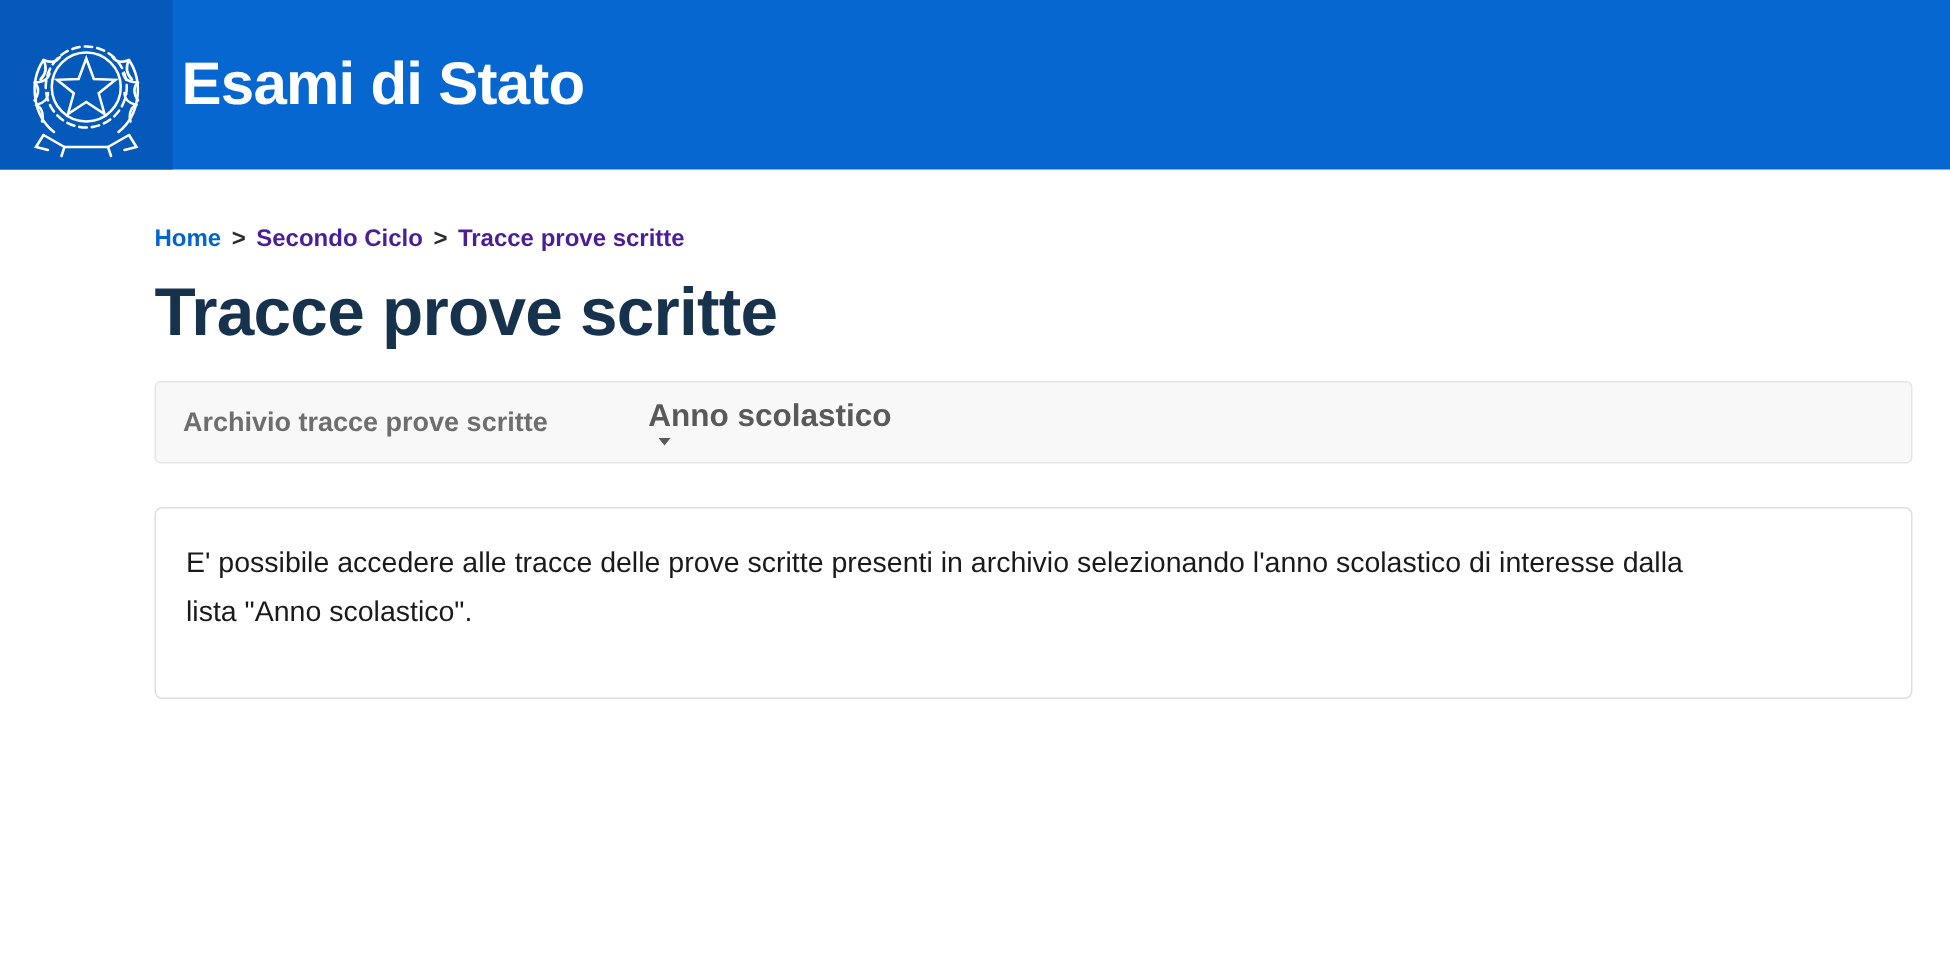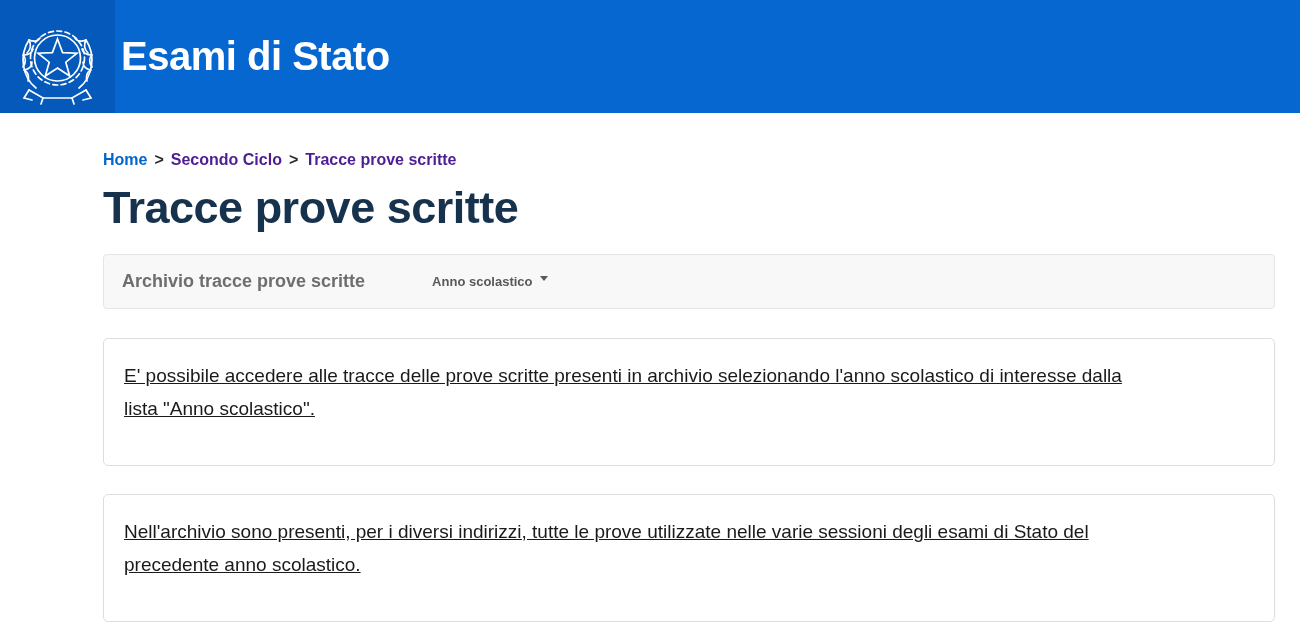--- a/index.html
+++ b/index.html
@@ -54,37 +54,37 @@
   
   .toolbar{
     margin-top:21px;height:55px;width:1172px;
     background:#f8f8f8;border:1px solid #e5e5e5;border-radius:4px;
     display:flex;align-items:center;padding-left:18px;gap:29px;
   }
   .archive-tab{
     font-size:18px;font-weight:600;color:#6e6e6e;cursor:pointer;
   }
   .year-dropdown{
-    margin-left:38px;font-size:13px;font-weight:600;color:#595959;
-    cursor:pointer;display:flex;align-items:flex-start;
+    margin-left:38px;font-size:21px;font-weight:600;color:#595959;
+    cursor:pointer;display:flex;align-items:flex-start;flex-direction:column;
   }
   .caret{
     width:0;height:0;margin-left:7px;margin-top:2px;
     border-left:4px solid transparent;border-right:4px solid transparent;
     border-top:5px solid #595959;display:inline-block;
   }
 
   
   .info-box{
     margin-top:29px;width:1172px;min-height:128px;
     background:#ffffff;border:1px solid #dedede;border-radius:5px;
     padding:20px 20px;
   }
   .info-box p{
-    margin:0;max-width:1012px;font-size:19px;line-height:33px;color:#1a1a1a;text-decoration:underline;
+    margin:0;max-width:1012px;font-size:19px;line-height:33px;color:#1a1a1a;
   }
   .info-box + .info-box{margin-top:28px;}
 </style>
 </head>
 <body>
 
 <header class="header">
   <div class="logo-box">
     <span>
       <svg width="97" height="92" viewBox="0 0 97 92" aria-hidden="true">
@@ -131,17 +131,14 @@
     <span class="year-dropdown">
       <span>Anno scolastico</span>
       <span class="caret"></span>
     </span>
   </div>
 
   <div class="info-box">
     <p>E' possibile accedere alle tracce delle prove scritte presenti in archivio selezionando l'anno scolastico di interesse dalla lista "Anno scolastico".</p>
   </div>
 
-  <div class="info-box">
-    <p>Nell'archivio sono presenti, per i diversi indirizzi, tutte le prove utilizzate nelle varie sessioni degli esami di Stato del precedente anno scolastico.</p>
-  </div>
 
 </div>
 
 </body></html>

